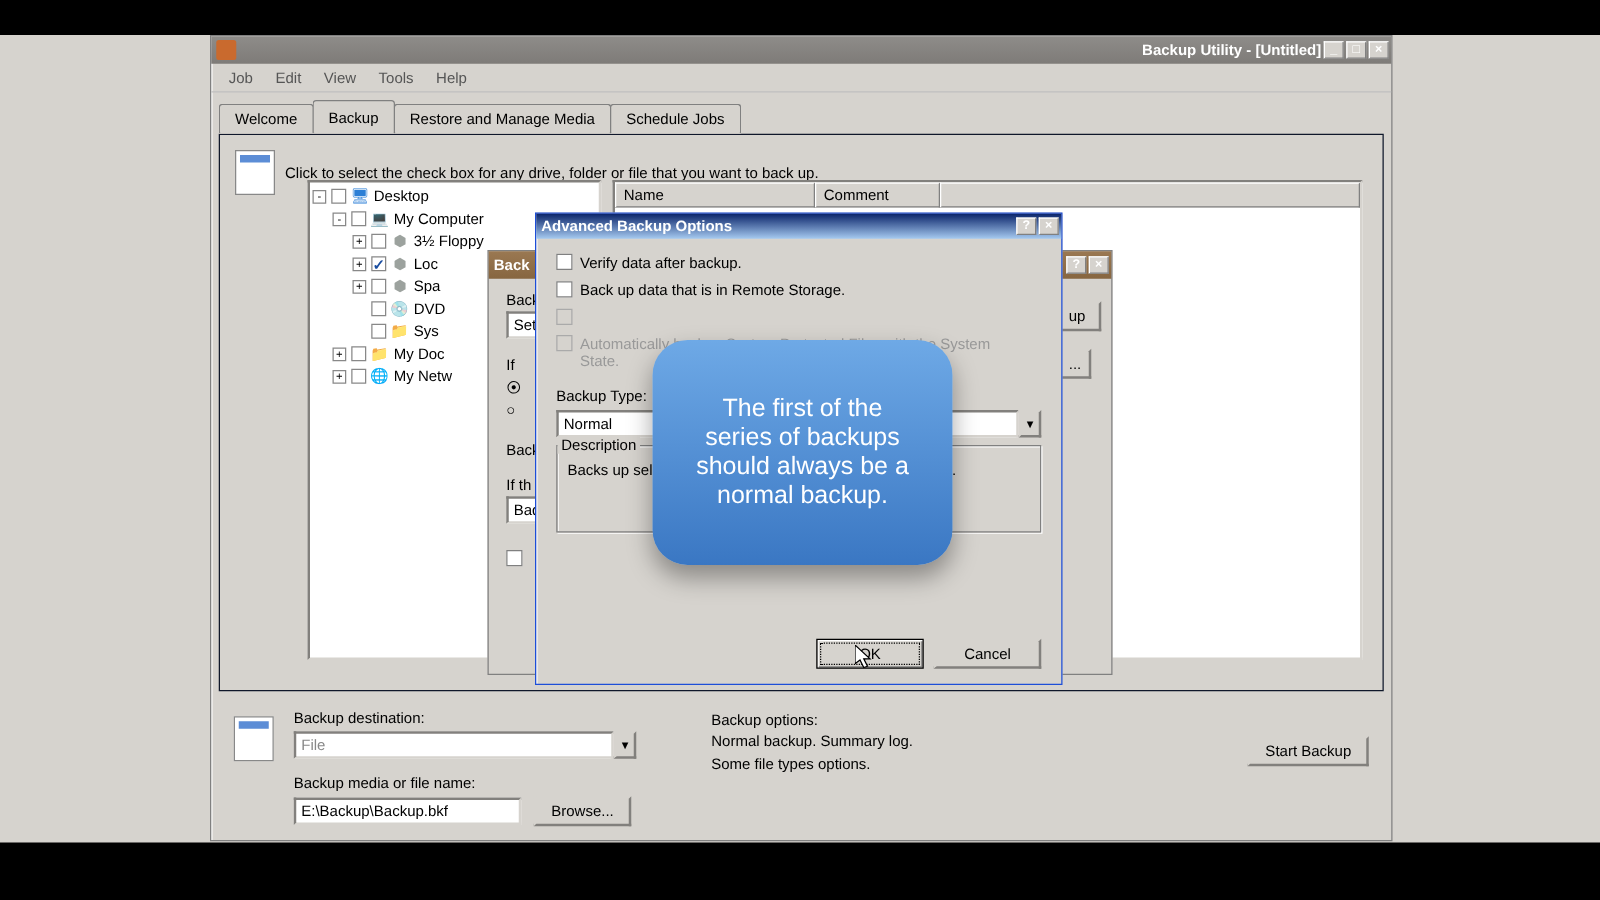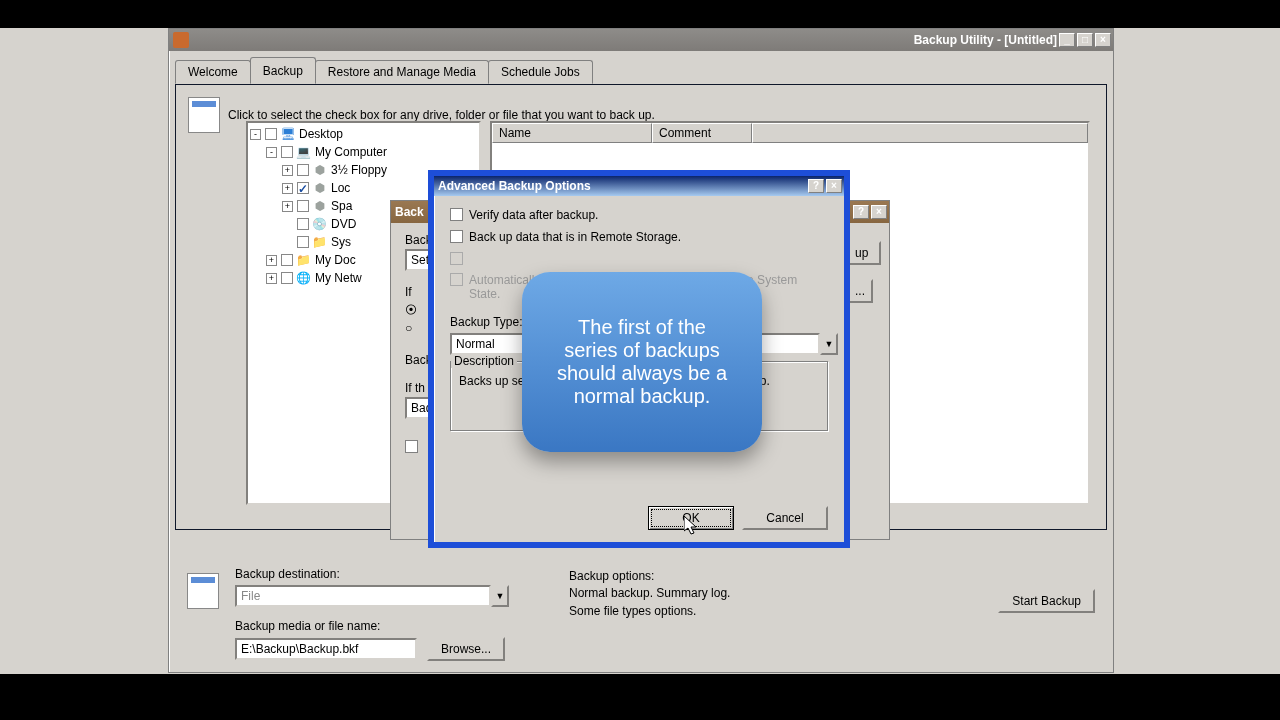--- a/index.html
+++ b/index.html
@@ -206,21 +206,21 @@
     border:1px solid #808080;
   }
   .modal1 .titlebar { background: linear-gradient(#9a7852,#876640); }
 
   
   .modal2 {
     position:absolute;
     left:428px; top:170px;
     width:422px; height:378px;
     background:#d6d3ce;
-    border:6px solid #1d4ed8;
+    border:1px solid #1d4ed8;
     box-shadow: 1px 1px 0 #fff inset;
   }
   .modal2 .titlebar { background: linear-gradient(#0a246a,#a6caf0); height:20px; }
   .modal2-body { padding: 12px 16px; position:relative; height: calc(100% - 20px); }
   .chk { width:13px; height:13px; border:1px solid #808080; background:#fff; margin-right:6px; display:inline-block; vertical-align:middle; cursor:pointer; }
   .chk.dis { background:#d6d3ce; border-color:#aaa; }
   .opt-row { margin-bottom:8px; display:flex; align-items:flex-start; }
   .opt-row label { vertical-align:middle; }
   .opt-row.dis label { color:#999; }
   .lbl { display:block; margin-bottom:4px; }
@@ -305,20 +305,27 @@
 
   <div class="window">
     <div class="titlebar">
       <div class="app-icon"></div>
       <span class="title-text">Backup Utility - [Untitled]</span>
       <div class="winbtn">_</div>
       <div class="winbtn">□</div>
       <div class="winbtn">×</div>
     </div>
 
+    <div class="menubar">
+      <div class="menu-item">Job</div>
+      <div class="menu-item">Edit</div>
+      <div class="menu-item">View</div>
+      <div class="menu-item">Tools</div>
+      <div class="menu-item">Help</div>
+    </div>
 
     <div class="tabstrip">
       <div class="tab">Welcome</div>
       <div class="tab active">Backup</div>
       <div class="tab">Restore and Manage Media</div>
       <div class="tab">Schedule Jobs</div>
     </div>
 
     <div class="tab-content">
       <div class="instr-row">

